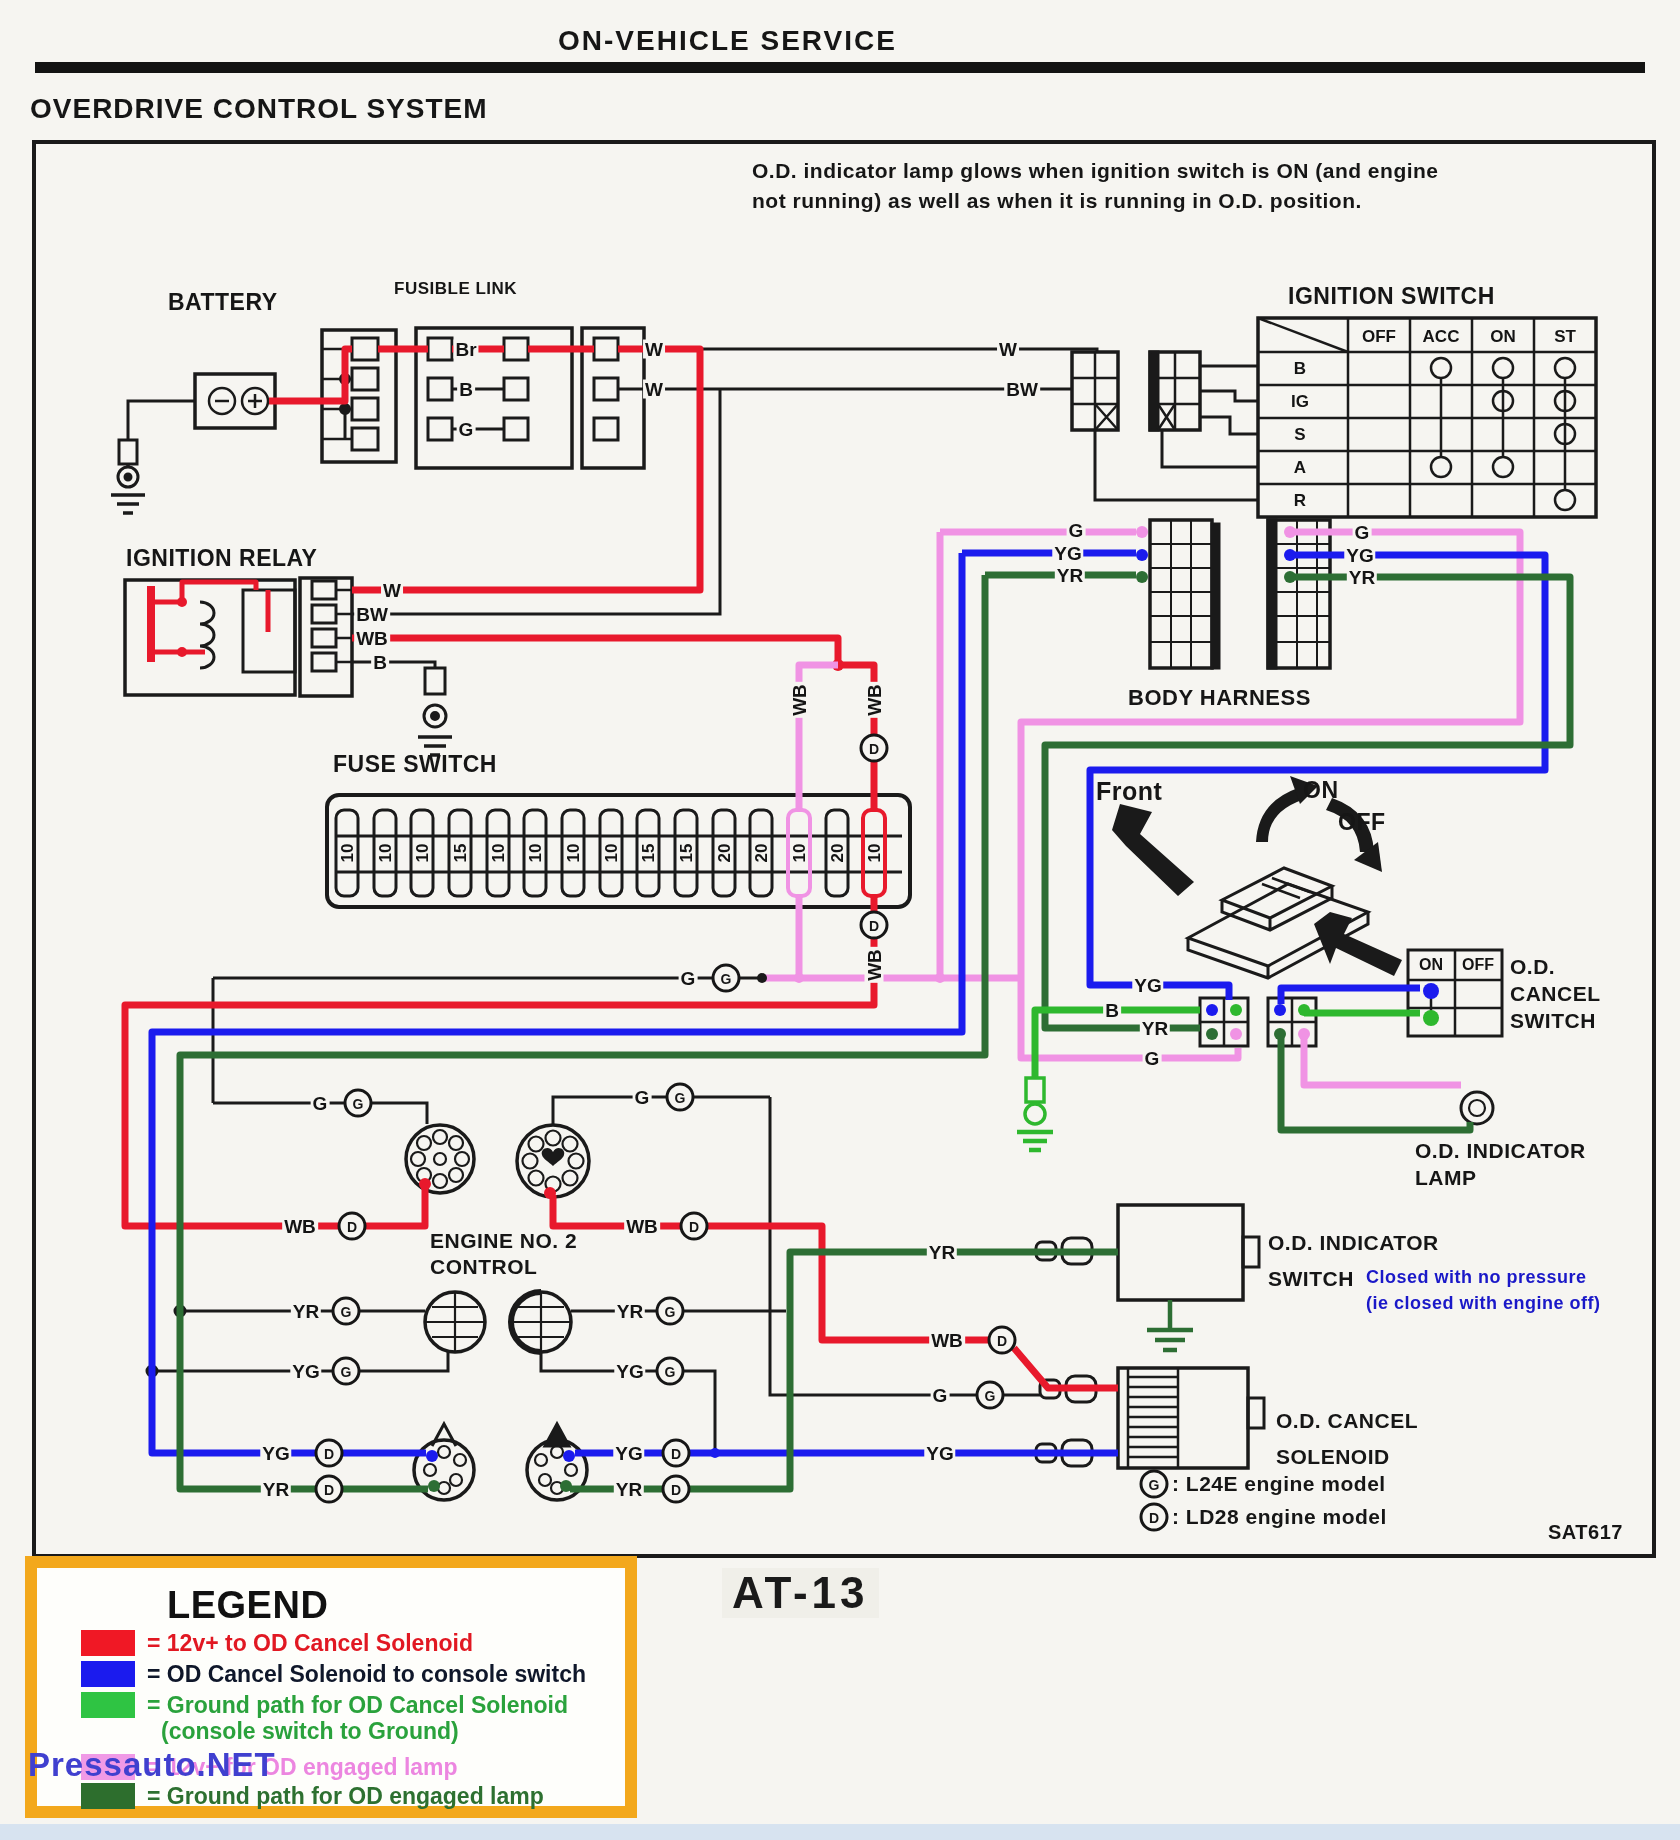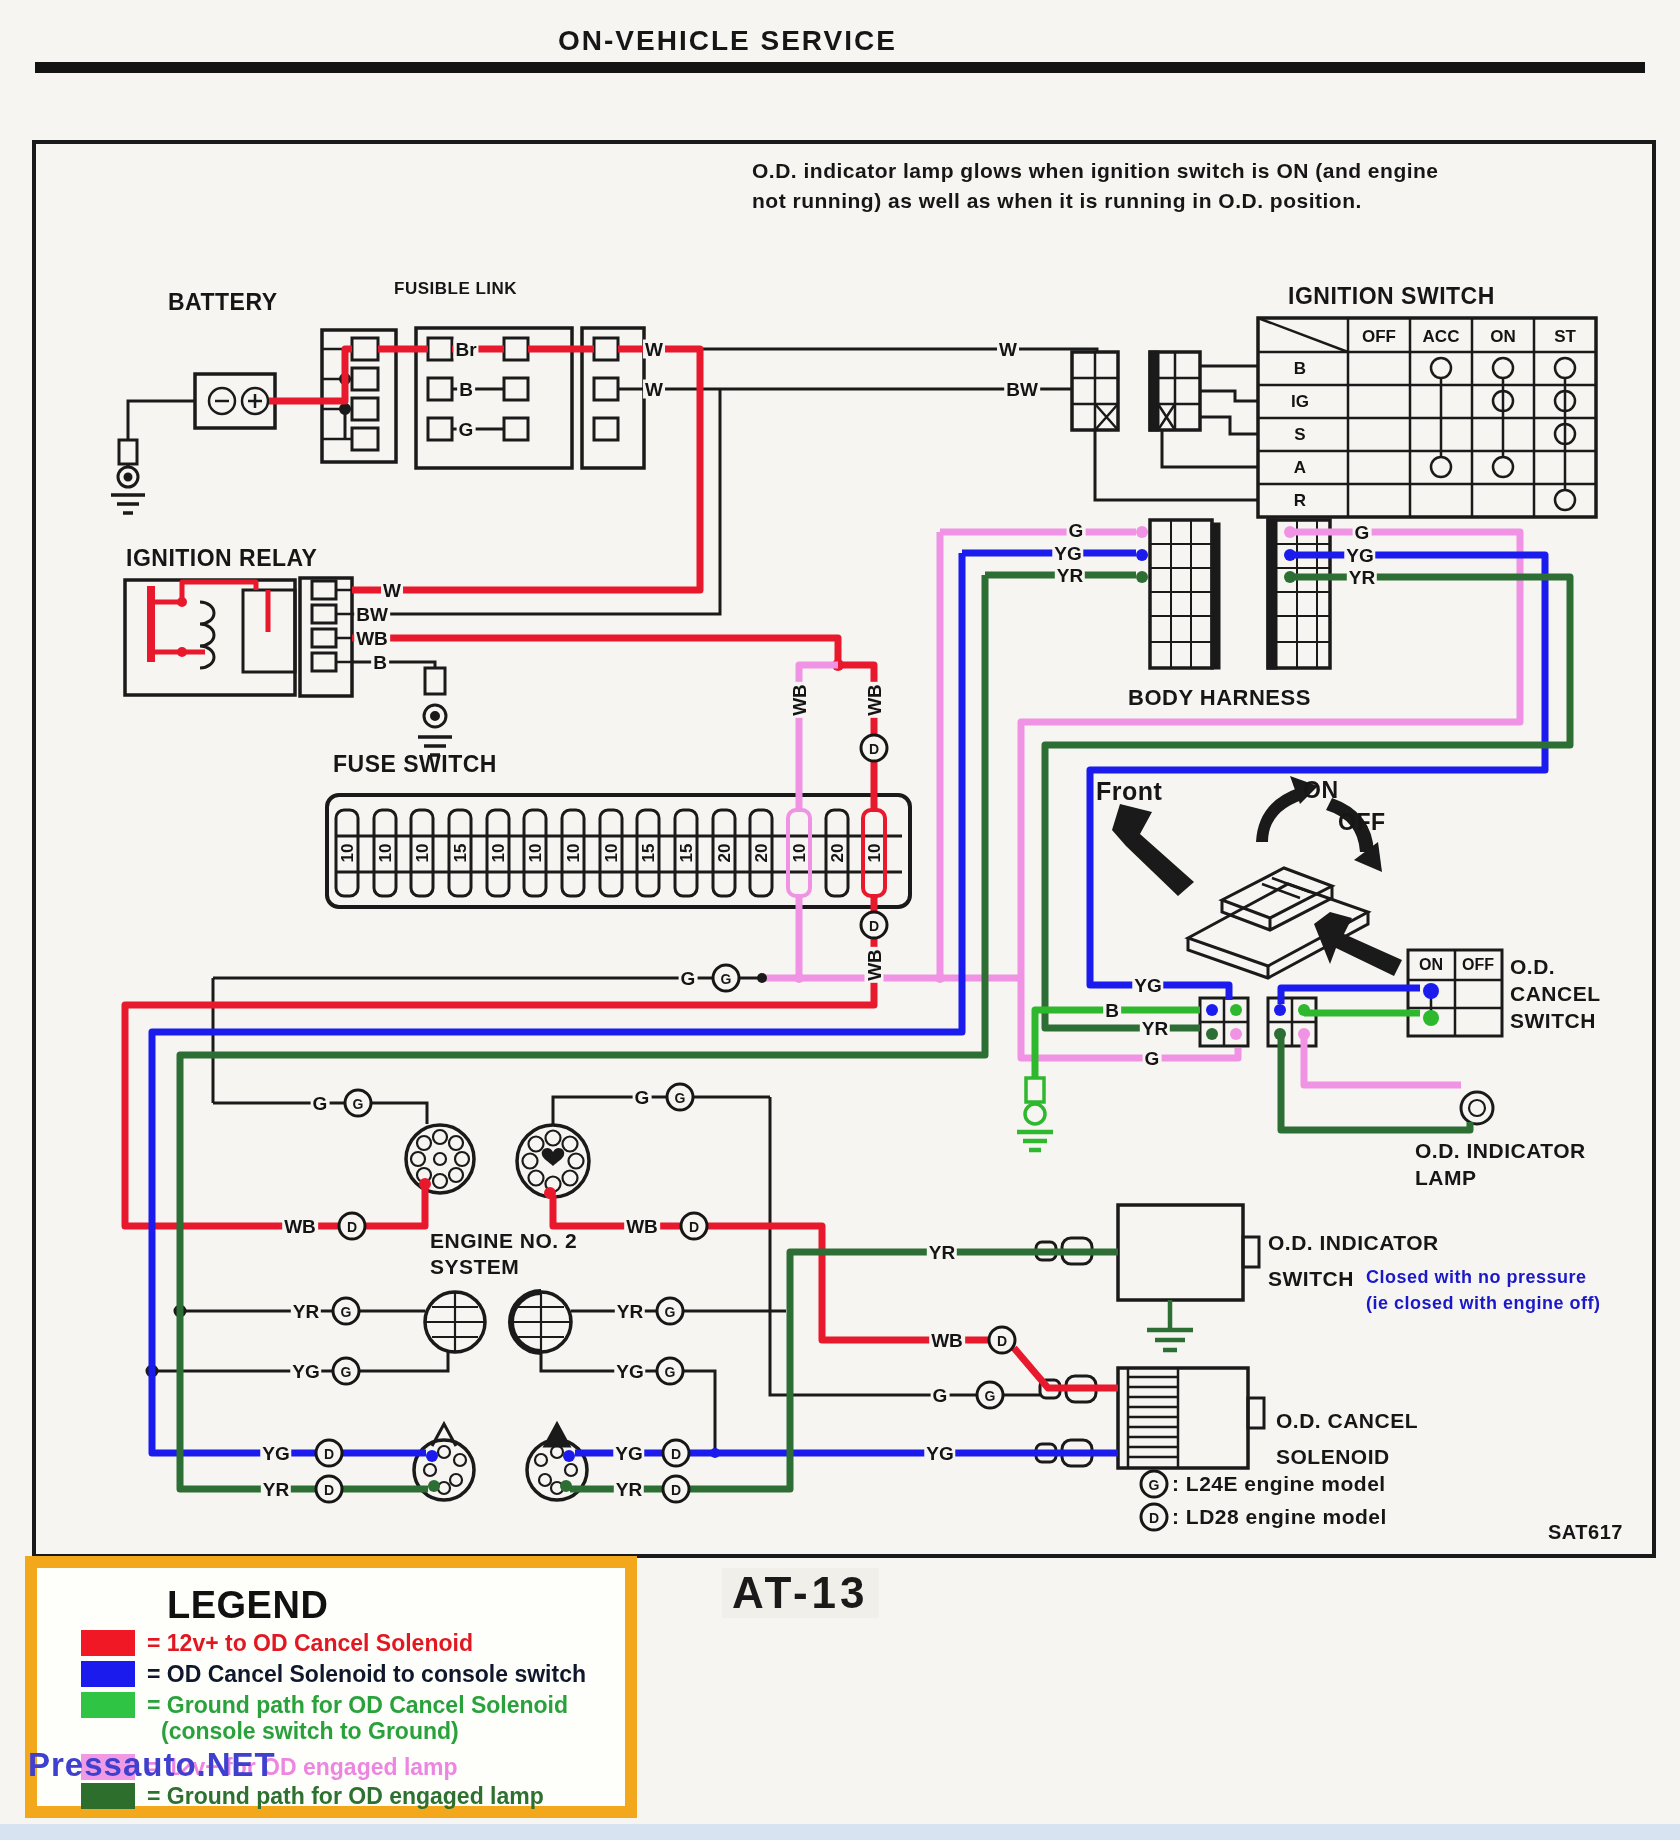--- a/index.html
+++ b/index.html
@@ -300,32 +300,33 @@
         <circle cx="1035" cy="1114" r="10"></circle>
       <path d="M1017,1132H1053 M1023,1141H1047 M1029,1150H1041" stroke-width="4.5"></path>
     </g>
     <circle cx="1236" cy="1010" r="6" fill="#2eb82e"></circle>
       <circle cx="1304" cy="1010" r="6" fill="#2eb82e"></circle>
     <circle cx="1431" cy="1018" r="8" fill="#2eb82e"></circle>
   </svg>
 
   <span class="T" style="left:558px;top:26px;font-size:28px;letter-spacing:2px;">ON-VEHICLE SERVICE</span>
   <div class="hdrbar"></div>
+  <span class="T" style="left:30px;top:94px;font-size:28px;letter-spacing:1px;">OVERDRIVE CONTROL SYSTEM</span>
   <div class="frame"></div>
   <span class="T" style="left:752px;top:160px;font-size:21px;">O.D. indicator lamp glows when ignition switch is ON (and engine</span>
   <span class="T" style="left:752px;top:190px;font-size:21px;">not running) as well as when it is running in O.D. position.</span>
 
   <span class="T" style="left:168px;top:290px;font-size:23px;">BATTERY</span>
   <span class="T" style="left:394px;top:280px;font-size:17px;">FUSIBLE LINK</span>
   <span class="T" style="left:1288px;top:284px;font-size:23px;">IGNITION SWITCH</span>
   <span class="T" style="left:126px;top:546px;font-size:23px;">IGNITION RELAY</span>
   <span class="T" style="left:333px;top:752px;font-size:23px;">FUSE SWITCH</span>
   <span class="T" style="left:1128px;top:686px;font-size:22px;">BODY HARNESS</span>
   <span class="T" style="left:430px;top:1230px;font-size:21px;">ENGINE NO. 2</span>
-  <span class="T" style="left:430px;top:1256px;font-size:21px;">SYSTEM</span>
+  <span class="T" style="left:430px;top:1256px;font-size:21px;">CONTROL</span>
   <span class="T" style="left:1096px;top:778px;font-size:25px;">Front</span>
   <span class="T" style="left:1303px;top:778px;font-size:23px;">ON</span>
   <span class="T" style="left:1338px;top:810px;font-size:23px;">OFF</span>
   <span class="T" style="left:1510px;top:956px;font-size:21px;">O.D.</span>
   <span class="T" style="left:1510px;top:983px;font-size:21px;">CANCEL</span>
   <span class="T" style="left:1510px;top:1010px;font-size:21px;">SWITCH</span>
   <span class="T" style="left:1415px;top:1140px;font-size:21px;">O.D. INDICATOR</span>
   <span class="T" style="left:1415px;top:1167px;font-size:21px;">LAMP</span>
   <span class="T" style="left:1268px;top:1232px;font-size:21px;">O.D. INDICATOR</span>
   <span class="T" style="left:1268px;top:1268px;font-size:21px;">SWITCH</span>

